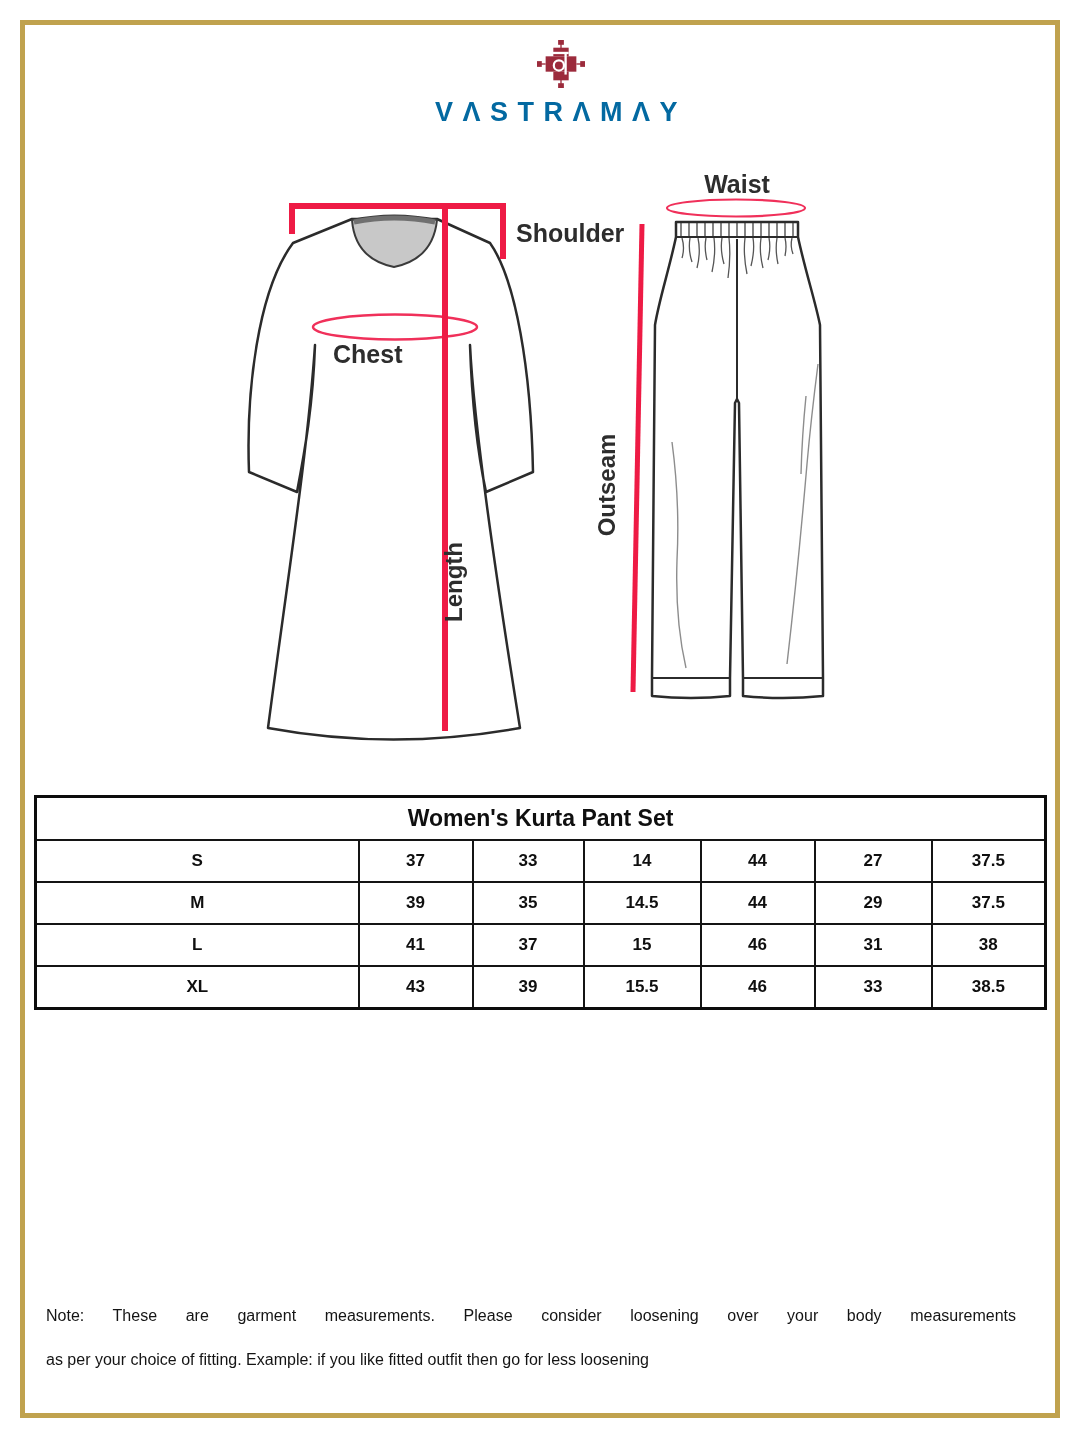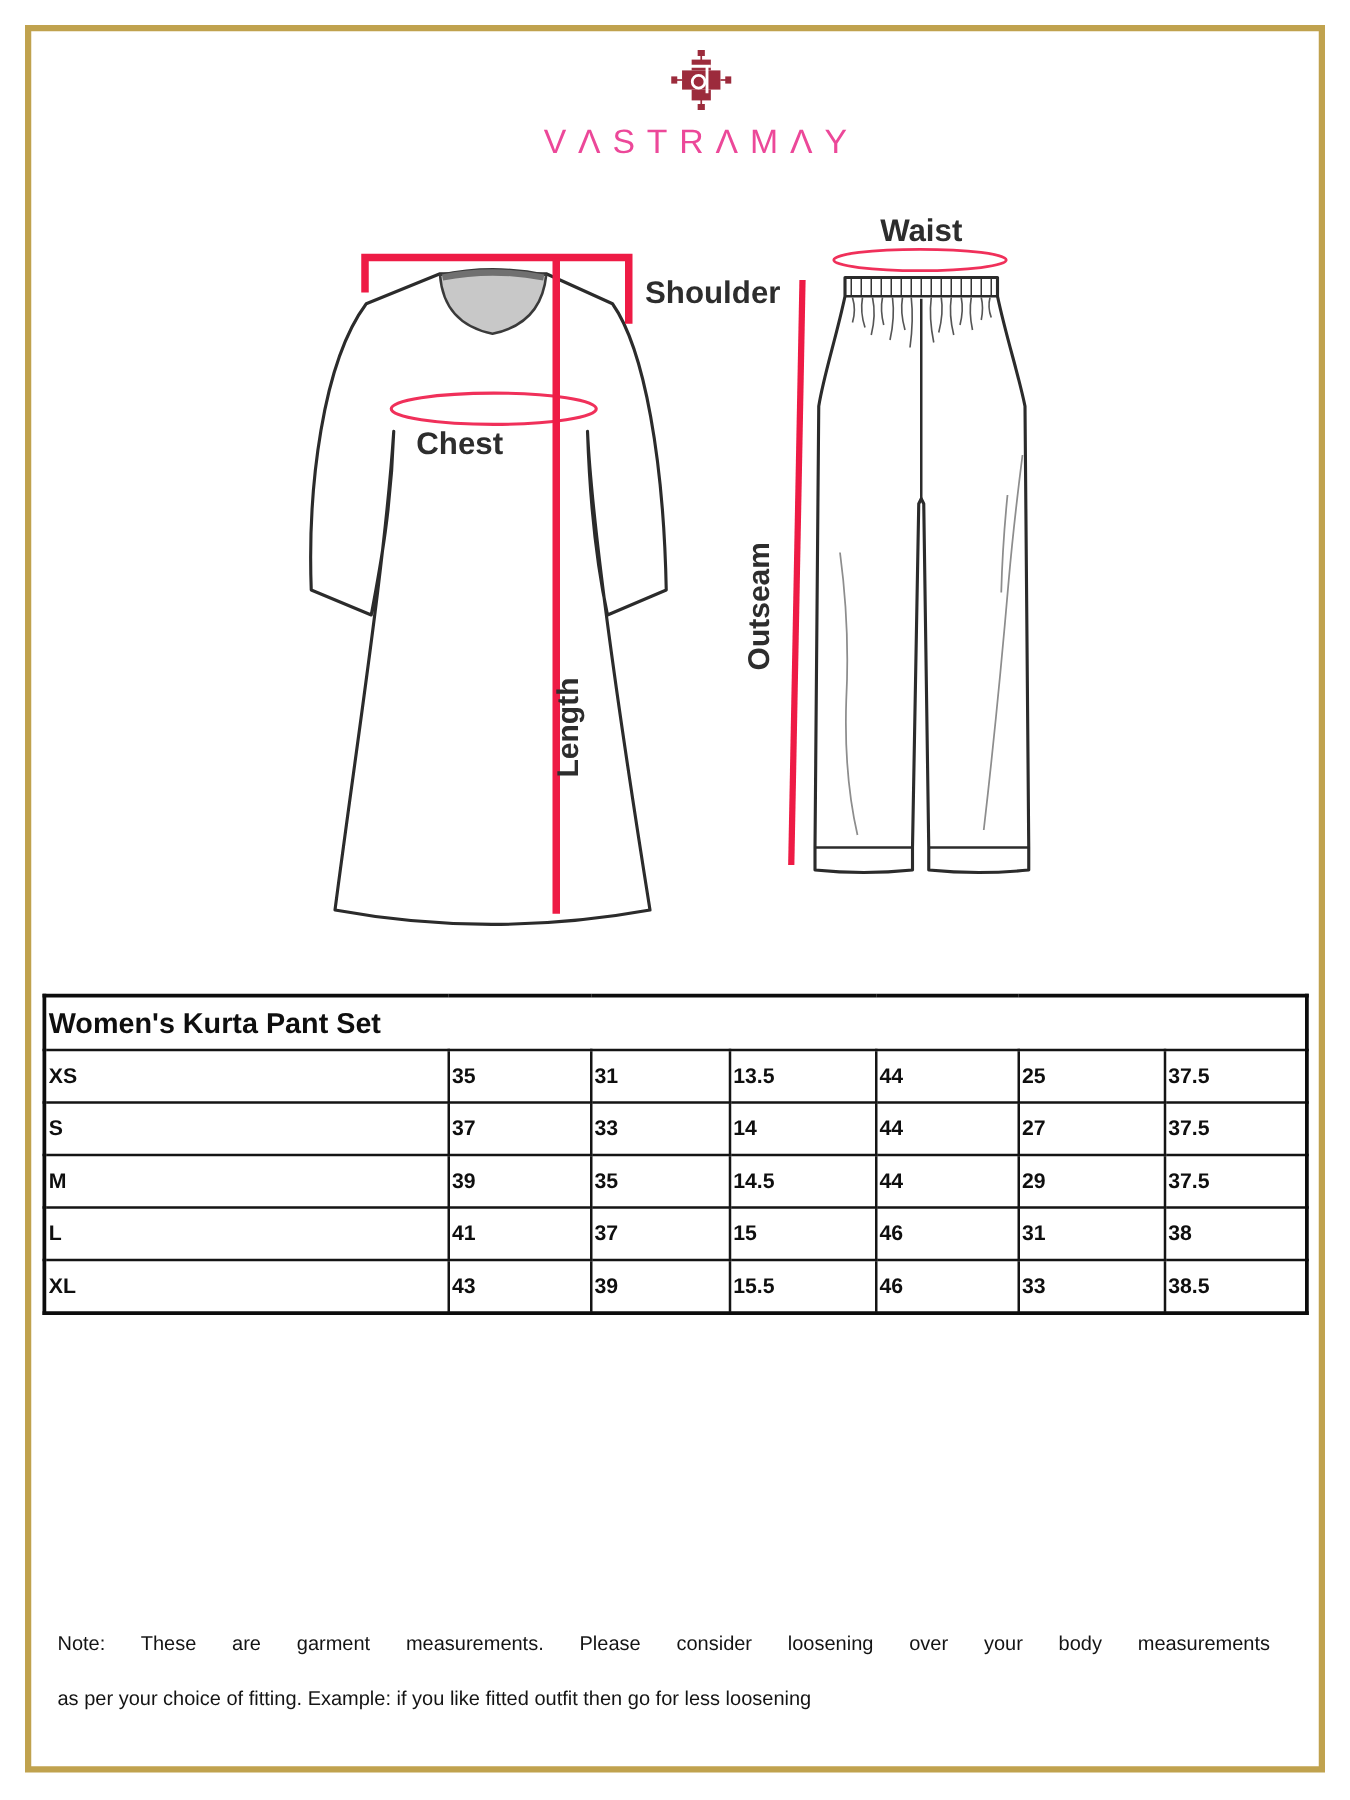--- a/index.html
+++ b/index.html
@@ -11,35 +11,35 @@
     position:absolute;left:20px;top:20px;right:20px;bottom:22px;
     border:5px solid #C0A24E;pointer-events:none;
   }
   
   .logo-block{
     position:absolute;top:40px;left:0;width:1080px;text-align:center;
     padding-left:42px;box-sizing:border-box;
   }
   .logo-mark{display:inline-block;}
   .brand-name{
-    margin-top:5px;font-size:27px;font-weight:400;letter-spacing:9.5px;
-    color:#ec4899;white-space:nowrap;
+    margin-top:5px;font-size:27px;font-weight:700;letter-spacing:9.5px;
+    color:#0369a1;white-space:nowrap;
   }
   
   .diagram-svg{position:absolute;left:0;top:150px;}
   .measure-label{font-family:"Liberation Sans",sans-serif;font-size:25px;font-weight:600;fill:#2d2d2d;}
   .measure-label-sm{font-family:"Liberation Sans",sans-serif;font-size:24px;font-weight:600;fill:#2d2d2d;}
   
   table.size-chart{
     position:absolute;left:34px;top:795px;width:1012px;
     border-collapse:collapse;table-layout:fixed;
     border:3px solid #0c0c0c;
   }
   table.size-chart td{
-    border:2px solid #141414;vertical-align:middle;
+    border:2px solid #141414;text-align:center;vertical-align:middle;
     color:#0f0f0f;padding:0 2px;overflow:hidden;
   }
   tr.r-title td{height:41px;font-size:23px;font-weight:700;}
   tr.r-sub td{height:29px;font-size:18px;font-weight:400;}
   tr.r-head td{height:55px;font-size:17.5px;font-weight:700;line-height:1.18;}
   tr.r-data td{height:40px;font-size:17px;font-weight:600;}
   tr.r-data td.size-cell{font-weight:700;}
   
   .note-block{
     position:absolute;left:46px;top:1294px;width:970px;
@@ -164,29 +164,20 @@
     <col style="width:117px">
       <col style="width:114px">
       <col style="width:117px">
     <col style="width:114px">
   </colgroup>
   <tbody>
   <tr class="r-title">
     <td colspan="7">Women's Kurta Pant Set</td>
   </tr>
   <tr class="r-data">
-    <td class="size-cell">XS</td>
-    <td>35</td>
-    <td>31</td>
-    <td>13.5</td>
-    <td>44</td>
-    <td>25</td>
-    <td>37.5</td>
-  </tr>
-  <tr class="r-data">
     <td class="size-cell">S</td>
     <td>37</td>
     <td>33</td>
     <td>14</td>
     <td>44</td>
     <td>27</td>
     <td>37.5</td>
   </tr>
   <tr class="r-data">
     <td class="size-cell">M</td>

